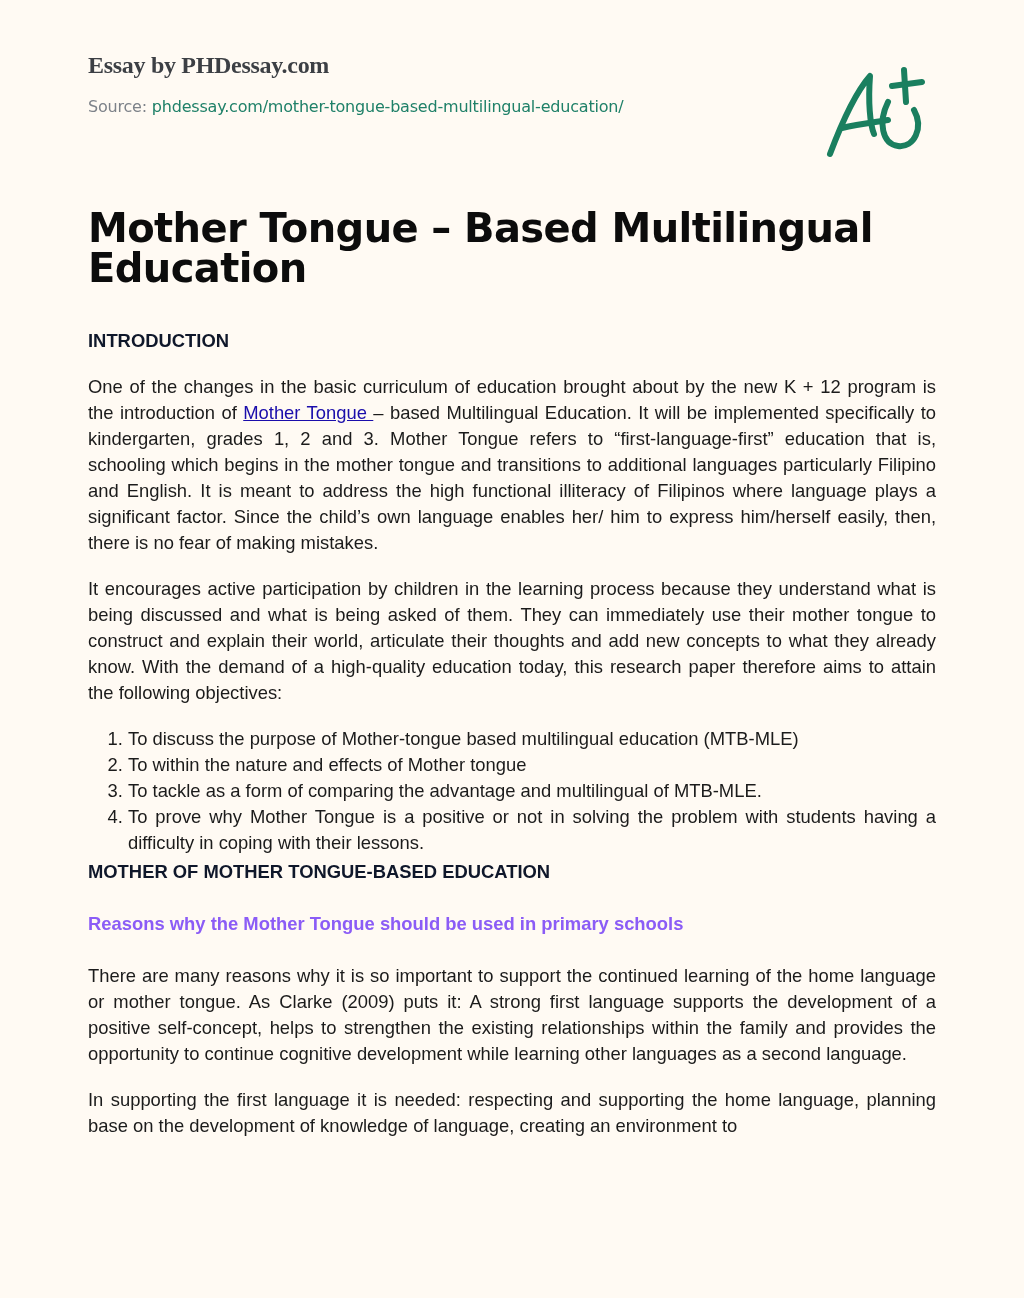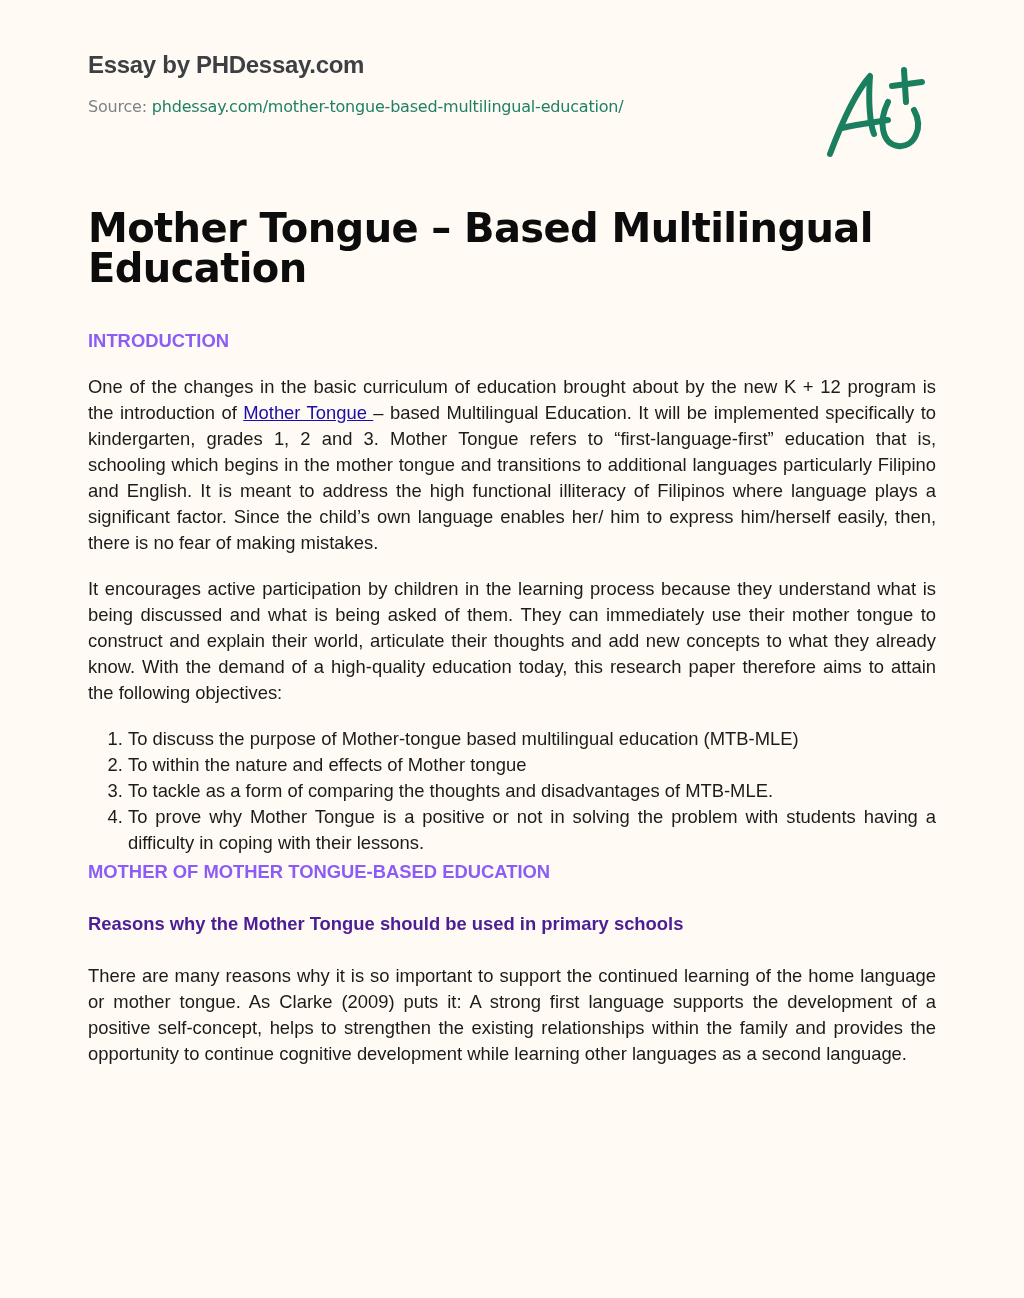--- a/index.html
+++ b/index.html
@@ -14,21 +14,21 @@
       position: relative;
       font-family: "Liberation Sans", sans-serif;
       color: #111111;
     }
     .site-header {
       position: absolute;
       left: 88px;
       top: 48px;
     }
     .site-title {
-      font-family: Liberation Sans, sans-serif;
+      font-family: Liberation Serif, serif;
       font-weight: bold;
       font-size: 24px;
       color: #3c3f44;
       margin: 0;
       letter-spacing: -0.3px;
       line-height: 34px;
     }
     .source-line {
       margin-top: 15px;
       font-size: 16px;
@@ -67,28 +67,28 @@
       line-height: 26px;
       margin: 0 0 20px 0;
       text-align: justify;
       color: #1b1b1b;
     }
     .section-heading {
       font-size: 18.4px;
       font-weight: bold;
       margin: 0 0 20px 0;
       line-height: 26px;
-      color: #8b5cf6;
+      color: #0f172a;
     }
     .sub-heading {
       font-size: 18.4px;
       font-weight: bold;
       margin: 26px 0 26px 0;
       line-height: 26px;
-      color: #4c1d95;
+      color: #8b5cf6;
     }
     a.inline-link {
       color: #1a0dab;
       text-decoration: underline;
       margin-top: 24px;
     }
     ol {
       margin: 0 0 3px 0;
       padding-left: 40px;
     }
@@ -133,23 +133,24 @@
 
   <div class="section-heading">INTRODUCTION</div>
 
   <p><span>One of the changes in the basic curriculum of education brought about by the new K + 12 program is the introduction of </span><a class="inline-link">Mother Tongue </a><span> – based Multilingual Education. It will be implemented specifically to kindergarten, grades 1, 2 and 3. Mother Tongue refers to “first-language-first” education that is, schooling which begins in the mother tongue and transitions to additional languages particularly Filipino and English. It is meant to address the high functional illiteracy of Filipinos where language plays a significant factor. Since the child’s own language enables her/ him to express him/herself easily, then, there is no fear of making mistakes.</span></p>
 
   <p>It encourages active participation by children in the learning process because they understand what is being discussed and what is being asked of them. They can immediately use their mother tongue to construct and explain their world, articulate their thoughts and add new concepts to what they already know. With the demand of a high-quality education today, this research paper therefore aims to attain the following objectives:</p>
 
   <ol>
     <li>To discuss the purpose of Mother-tongue based multilingual education (MTB-MLE)</li>
     <li>To within the nature and effects of Mother tongue</li>
-    <li>To tackle as a form of comparing the thoughts and disadvantages of MTB-MLE.</li>
+    <li>To tackle as a form of comparing the advantage and multilingual of MTB-MLE.</li>
     <li>To prove why Mother Tongue is a positive or not in solving the problem with students having a difficulty in coping with their lessons.</li>
   </ol>
 
   <div class="section-heading">MOTHER OF MOTHER TONGUE-BASED EDUCATION</div>
 
   <div class="sub-heading">Reasons why the Mother Tongue should be used in primary schools</div>
 
   <p>There are many reasons why it is so important to support the continued learning of the home language or mother tongue. As Clarke (2009) puts it: A strong first language supports the development of a positive self-concept, helps to strengthen the existing relationships within the family and provides the opportunity to continue cognitive development while learning other languages as a second language.</p>
 
+  <p>In supporting the first language it is needed: respecting and supporting the home language, planning base on the development of knowledge of language, creating an environment to</p>
 </main>
 
 </body></html>

